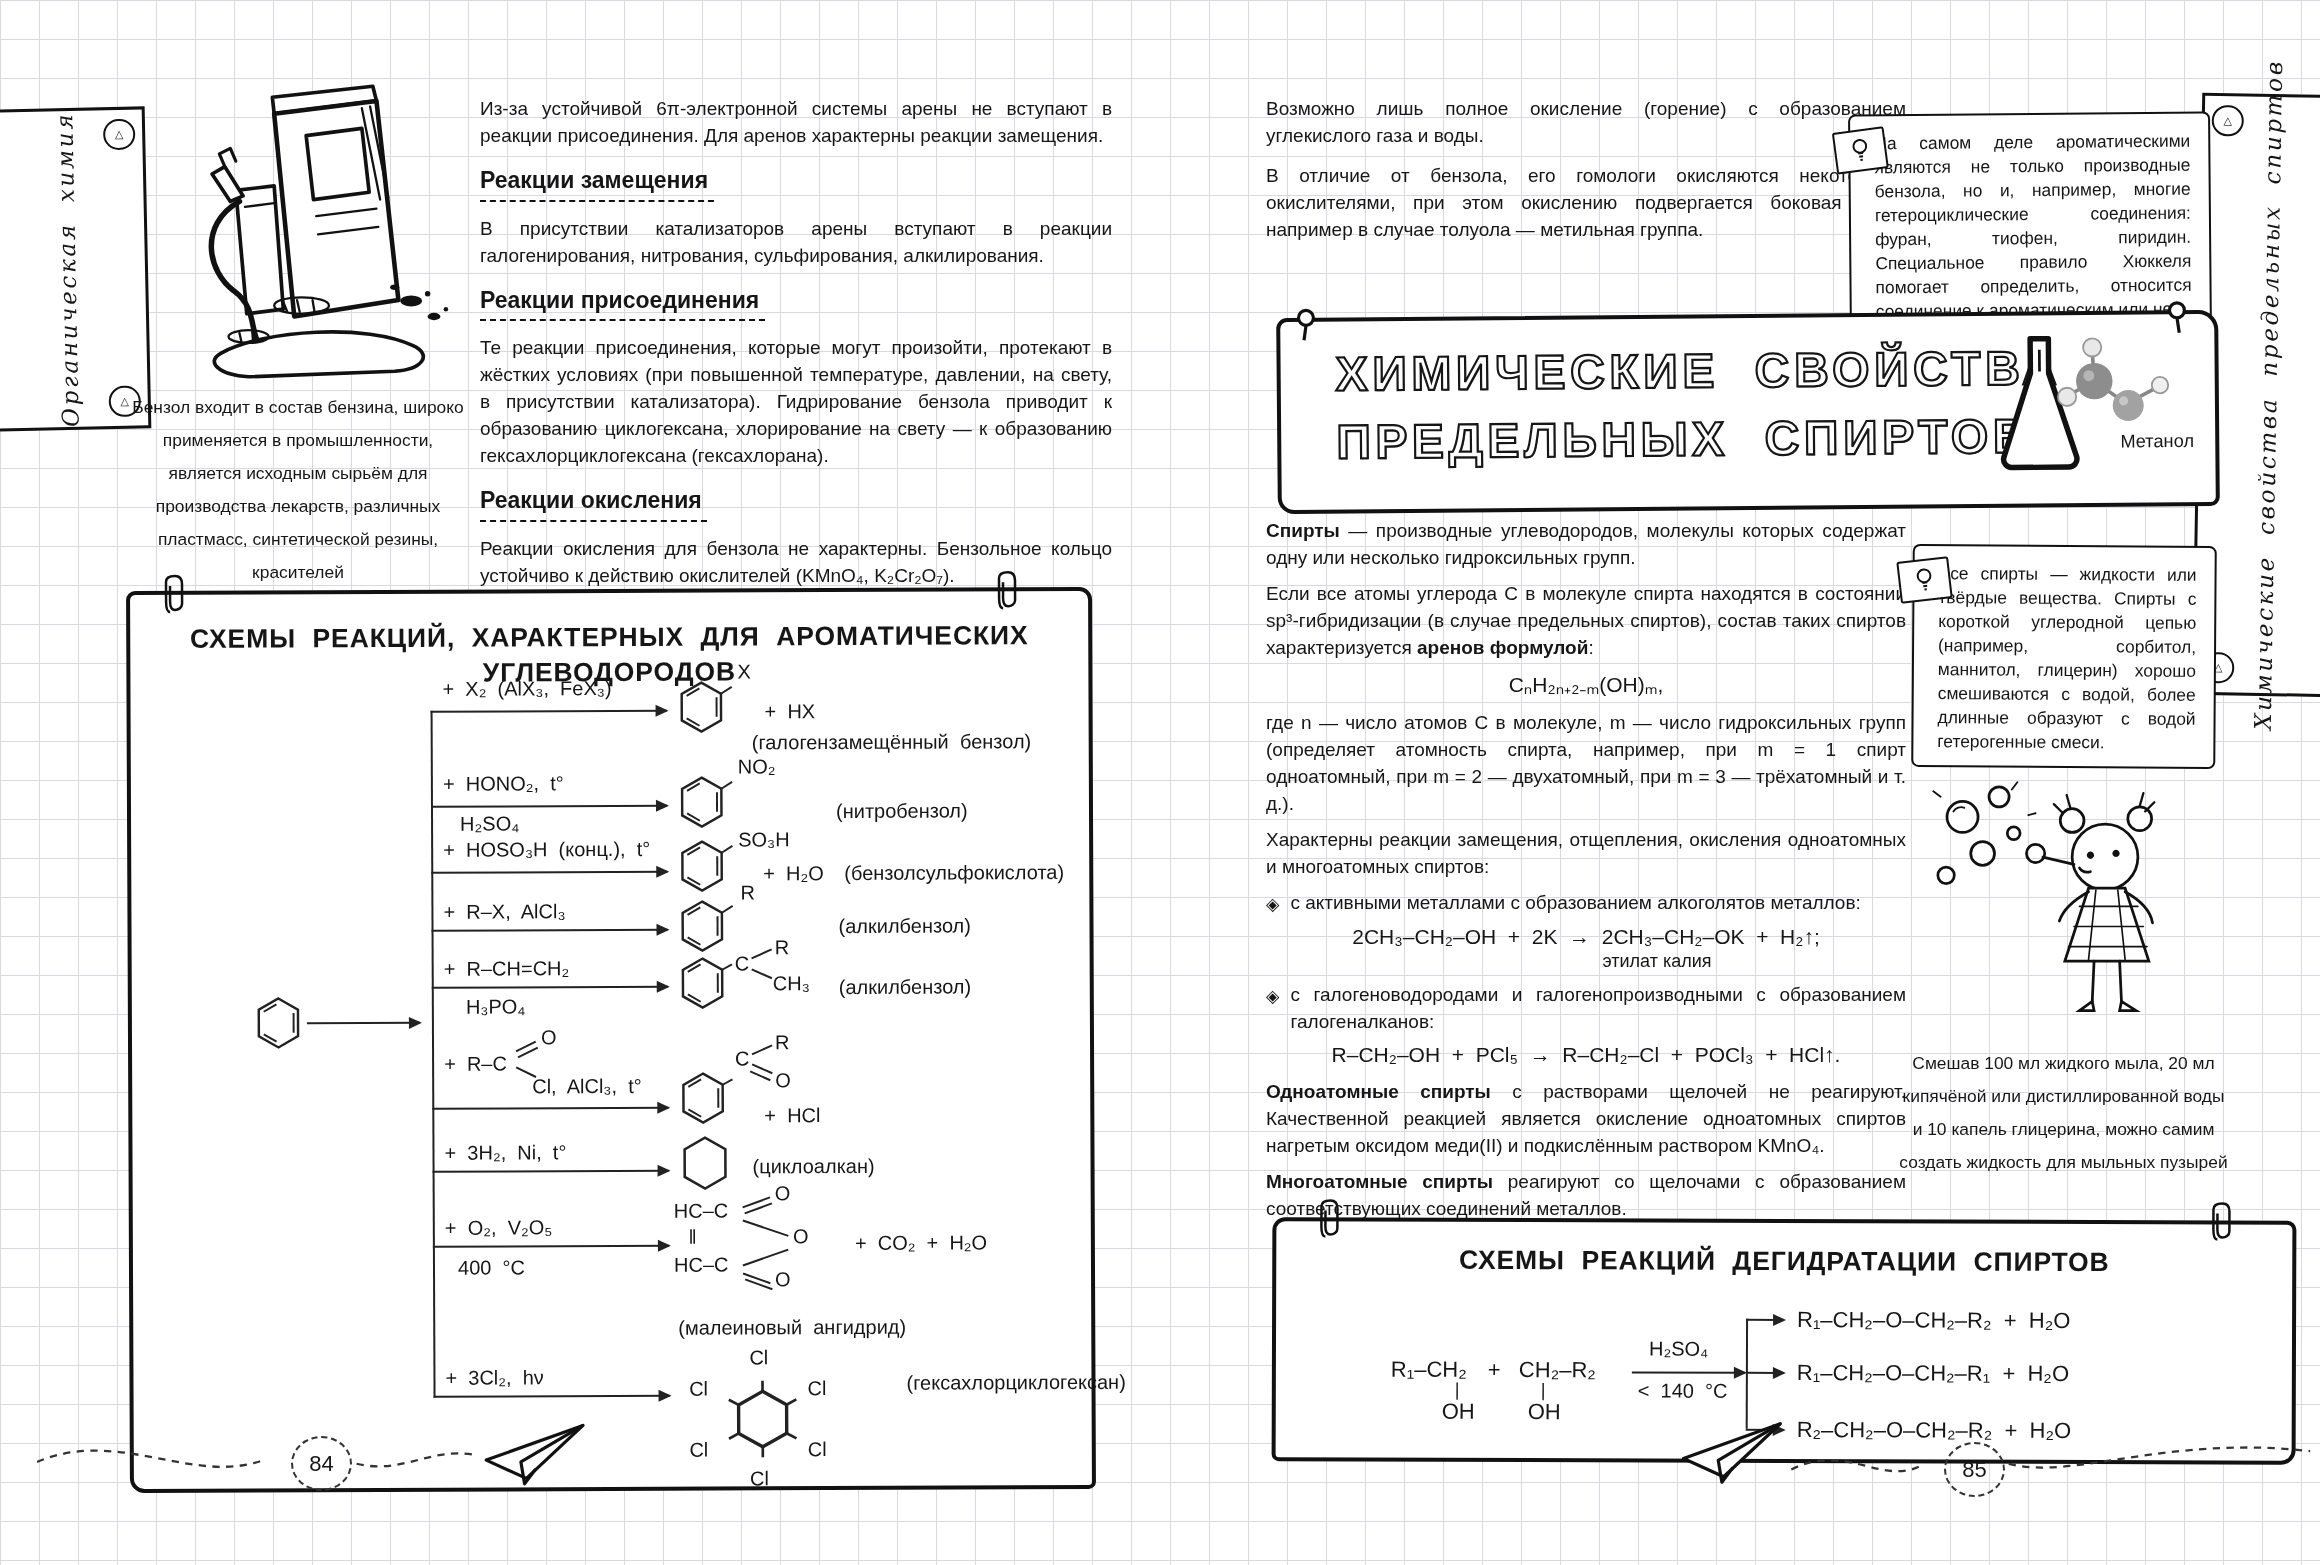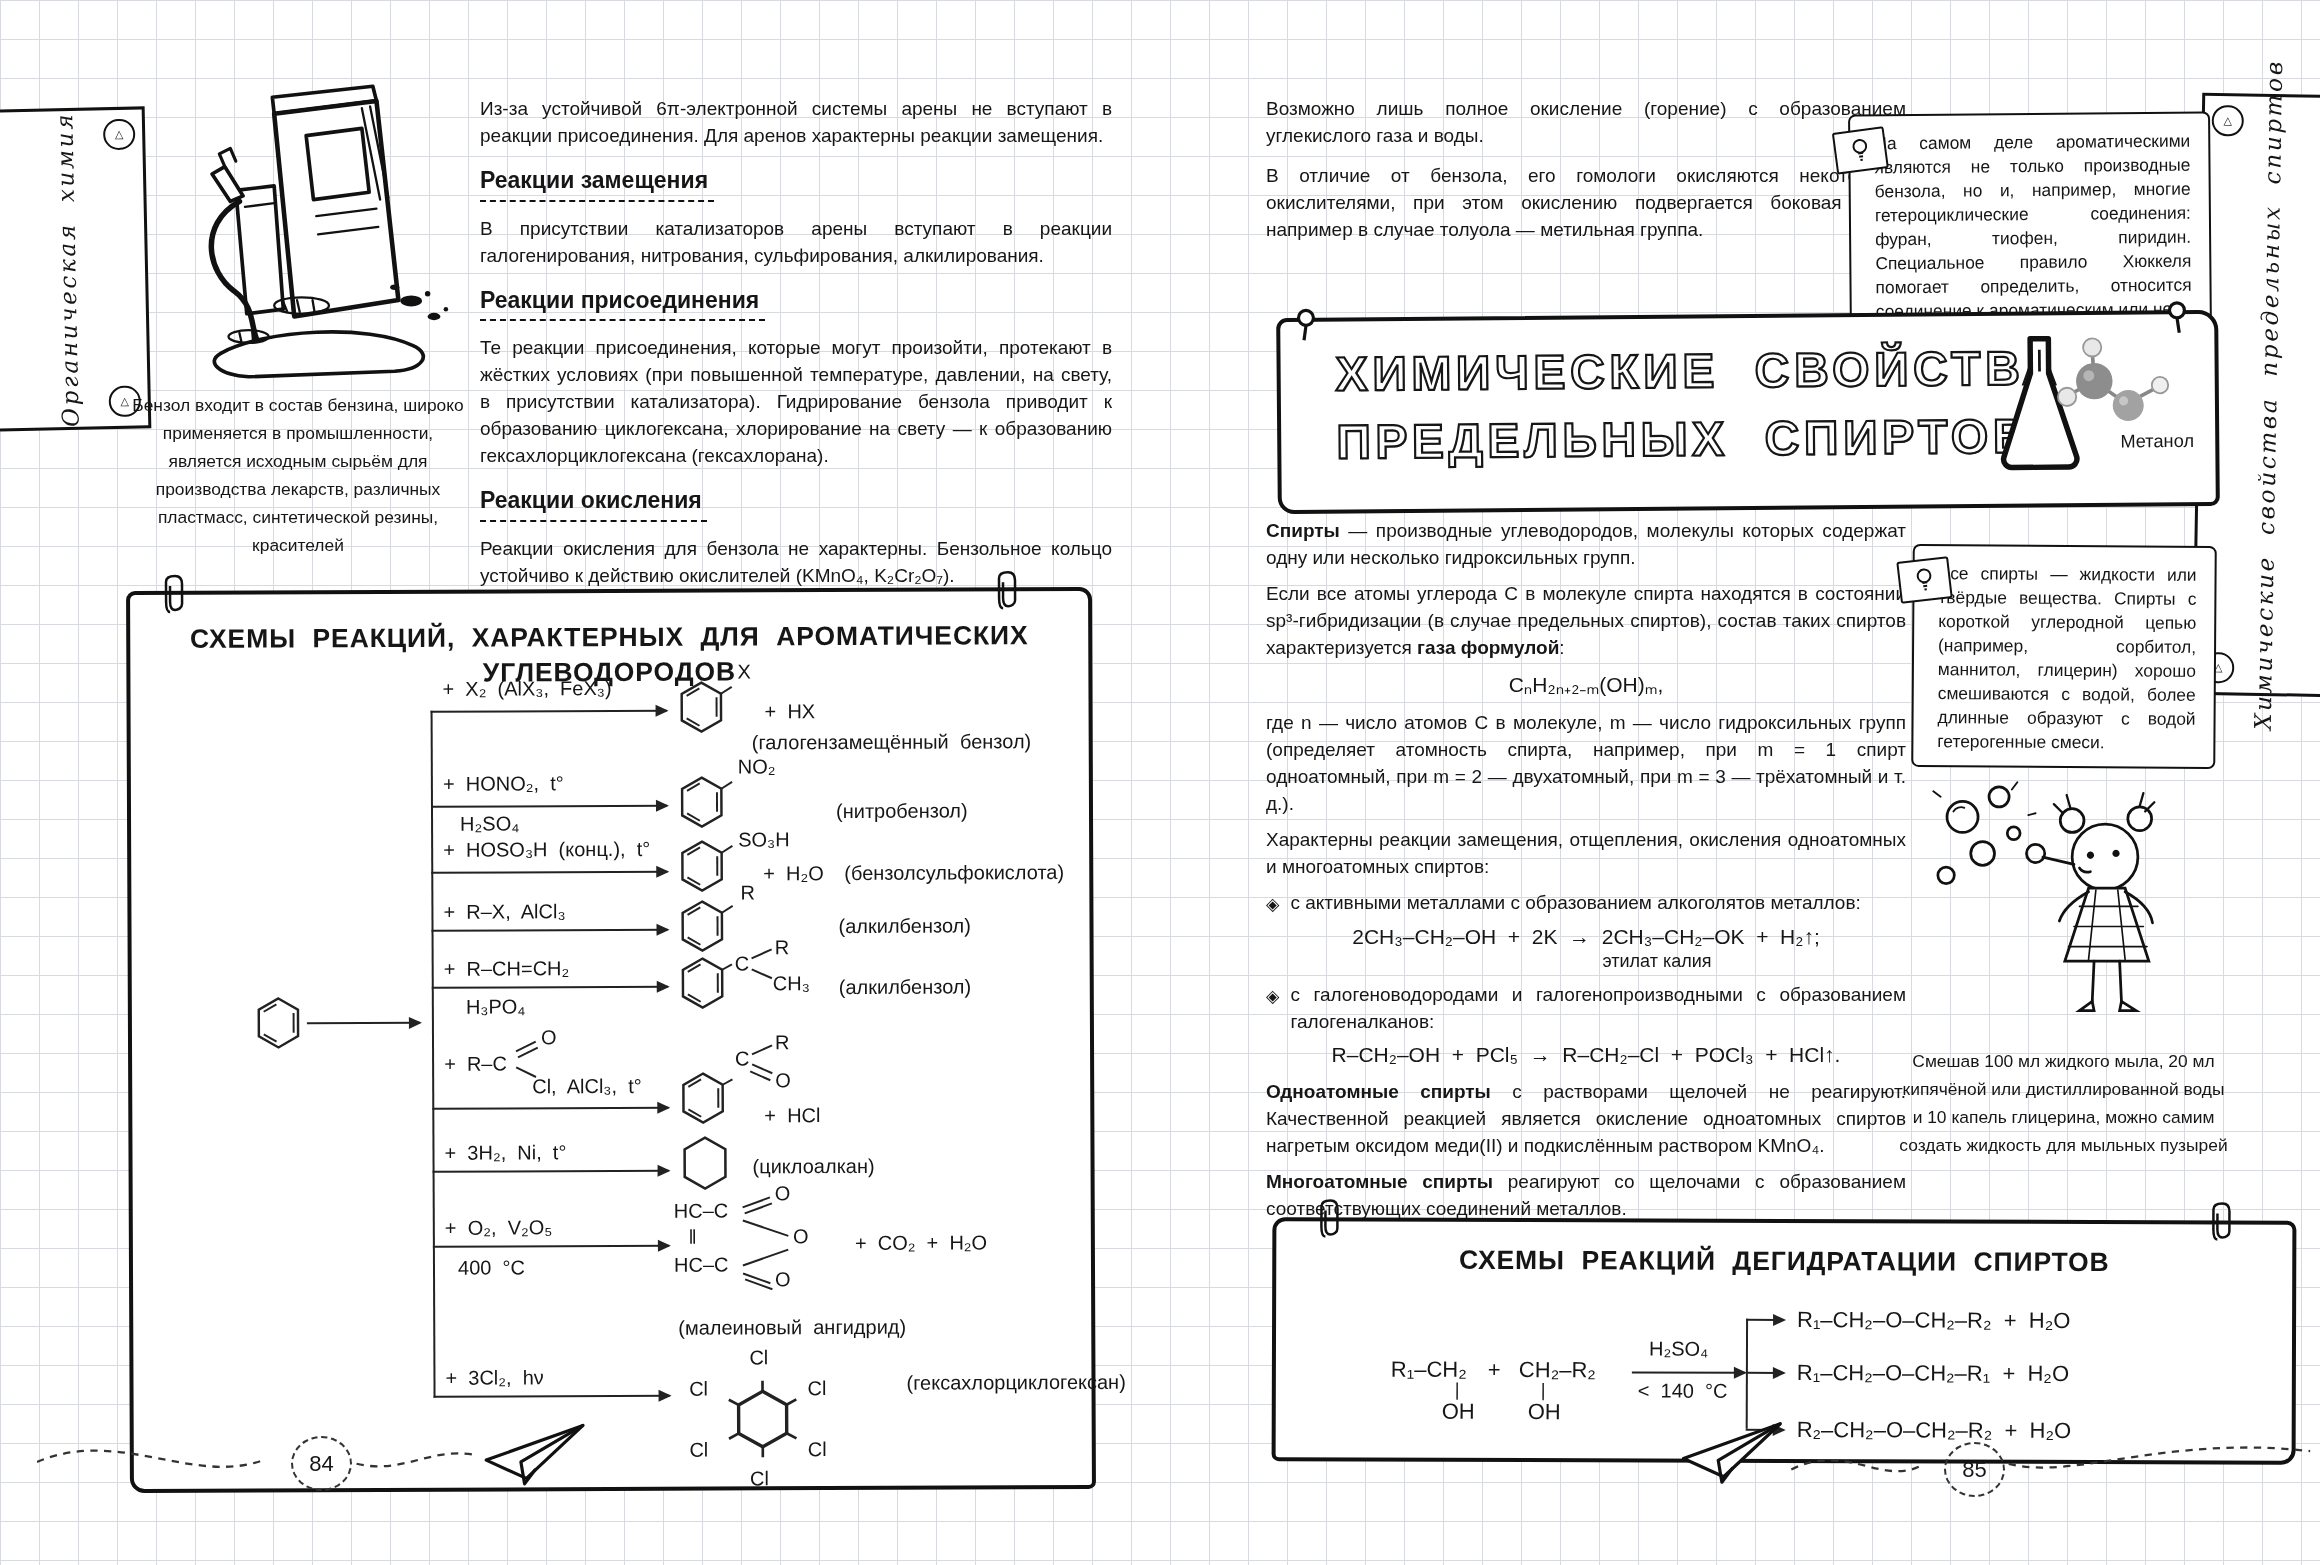--- a/index.html
+++ b/index.html
@@ -11,21 +11,21 @@
       linear-gradient(#d7dade 1.4px, transparent 1.4px),
       linear-gradient(90deg,#d7dade 1.4px, transparent 1.4px);
     background-size:39px 39px;
   }
   .abs{position:absolute;}
   .whitebox{background:#fff;border:3.7px solid #111;}
   
   .body-col p{margin:0 0 12.8px 0;font-size:19px;line-height:27px;text-align:justify;}
   .subhead{display:inline-block;font-size:23px;font-weight:bold;border-bottom:2.7px dashed #111;
     padding:0 5.5px 5.5px 0;margin:5.5px 0 12.8px 0;}
-  .caption{font-size:17.4px;line-height:28px;text-align:center;}
+  .caption{font-size:17.4px;line-height:33px;text-align:center;}
   .tipbox{background:#fff;border:2.7px solid #111;border-radius:7.3px;padding:14.6px 18.3px 12.8px 24px;
     font-size:17.4px;line-height:24px;text-align:justify;}
   .tipflag{position:absolute;left:-16.4px;top:12.8px;width:48px;height:38px;background:#fff;
     border:2.7px solid #111;border-radius:2.7px;transform:rotate(-7deg);
     display:flex;align-items:center;justify-content:center;}
   .boxtitle{font-weight:bold;font-size:26.5px;letter-spacing:0.9px;text-align:center;line-height:36px;}
   
   .rg,.lb,.sb,.chem{white-space:pre;font-size:20px;}
   .lb{font-size:20px;}
   .sb{font-size:20px;}
@@ -342,21 +342,21 @@
         <circle cx="157" cy="82" r="17" fill="#a2a2a2"></circle>
         <circle cx="152" cy="77" r="5" fill="#c6c6c6"></circle>
         <circle cx="192" cy="60" r="9" fill="#efefef" stroke="#999" stroke-width="2"></circle>
       </g>
       <text x="148" y="128" font-size="20" fill="#161616" font-family="Liberation Sans, sans-serif">Метанол</text>
     </svg>
   </div>
 
   <div class="abs main-col" style="left:1266px;top:517px;width:640px;">
     <p><b>Спирты</b><span> — производные углеводородов, молекулы которых содержат одну или несколько гидроксильных групп.</span></p>
-    <p><span>Если все атомы углерода C в молекуле спирта находятся в состоянии sp³-гибридизации (в случае предельных спиртов), состав таких спиртов характеризуется </span><b>газа формулой</b><span>:</span></p>
+    <p><span>Если все атомы углерода C в молекуле спирта находятся в состоянии sp³-гибридизации (в случае предельных спиртов), состав таких спиртов характеризуется </span><b>аренов формулой</b><span>:</span></p>
     <div class="formula">CₙH₂ₙ₊₂₋ₘ(OH)ₘ,</div>
     <p>где n — число атомов C в молекуле, m — число гидроксильных групп (определяет атомность спирта, например, при m = 1 спирт одноатомный, при m = 2 — двухатомный, при m = 3 — трёхатомный и т. д.).</p>
     <p>Характерны реакции замещения, отщепления, окисления одноатомных и многоатомных спиртов:</p>
     <div class="bullet">
       <span class="bmark">◈</span>
       <span>с активными металлами с образованием алкоголятов металлов:</span>
     </div>
     <div class="eq">2CH₃–CH₂–OH  +  2K  →  2CH₃–CH₂–OK  +  H₂↑;</div>
     <div class="eqnote">этилат  калия</div>
     <div class="bullet">

